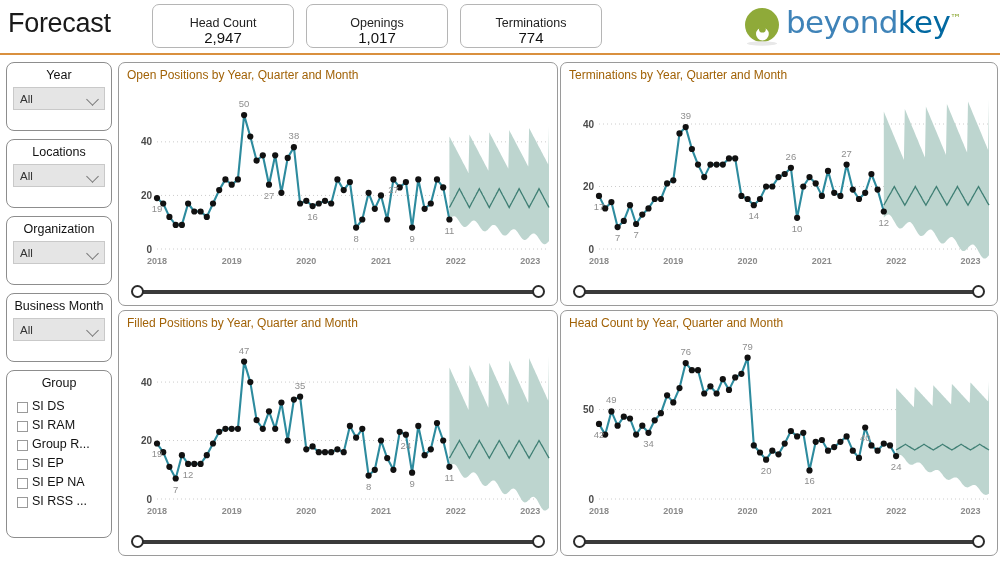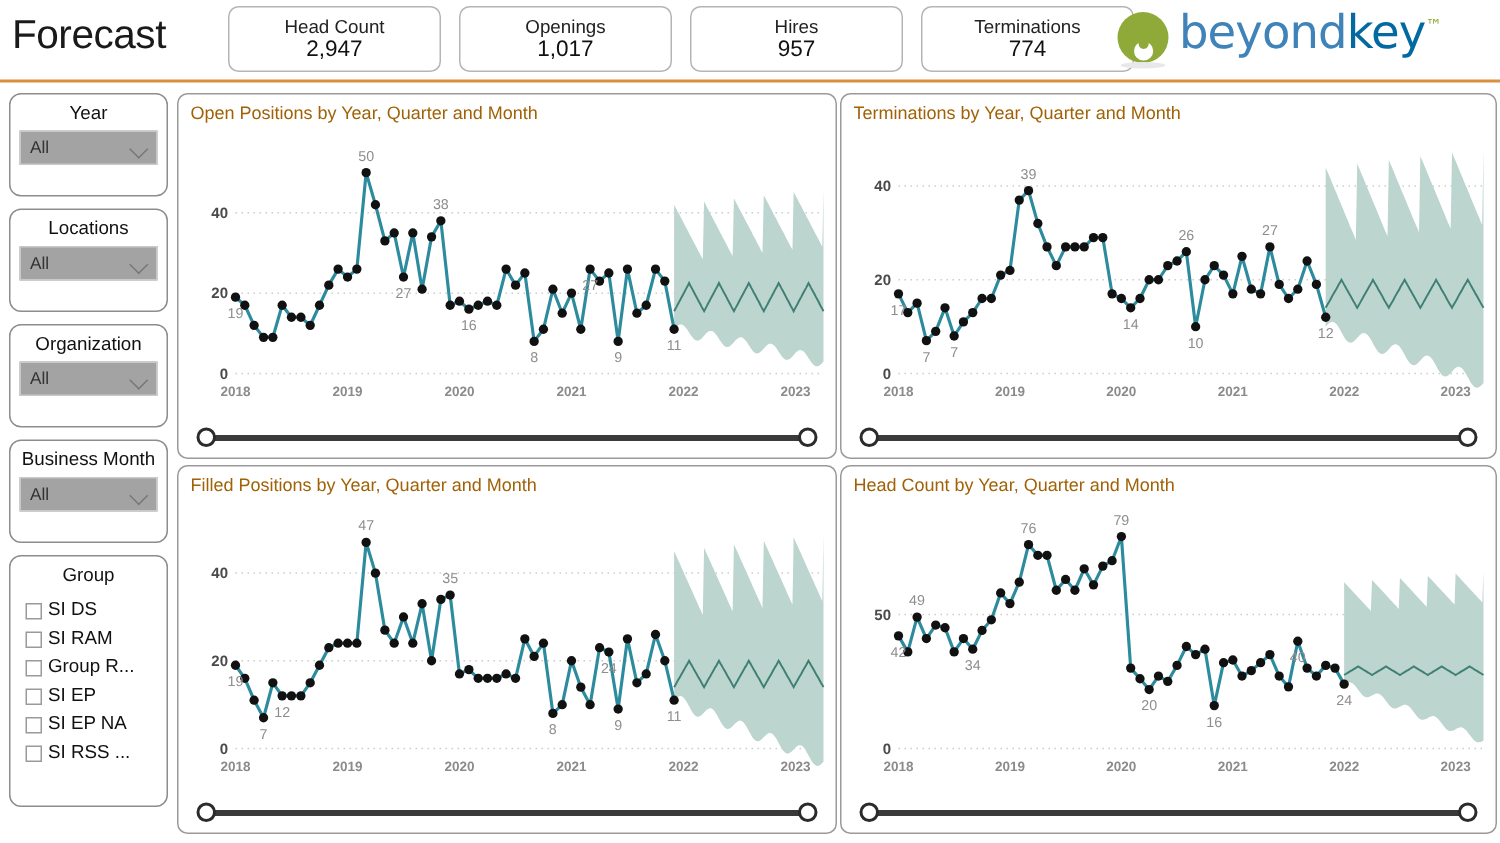--- a/index.html
+++ b/index.html
@@ -18,21 +18,21 @@
     position: absolute; left: 8px; top: 8px;
     font-size: 27px; font-weight: 400; color: #1a1a1a;
     letter-spacing: -0.3px;
   }
   .kpi-row { position: absolute; left: 152px; top: 4px; display: flex; gap: 12px; }
   .kpi-card {
     width: 142px; height: 44px;
     border: 1.2px solid #b5b5b5; border-radius: 7px;
     background: #fff;
     display: flex; flex-direction: column;
-    align-items: center; justify-content: center;
+    align-items: center; justify-content: flex-end;
     line-height: 1.12;
   }
   .kpi-label { font-size: 12.5px; color: #222; }
   .kpi-value { font-size: 15px; color: #111; }
 
   
   .logo { position: absolute; left: 742px; top: 2px; width: 252px; height: 46px; }
   .logo-mark { position: absolute; left: 0; top: 4px; width: 40px; height: 40px; }
   .logo-text {
     position: absolute; left: 44px; top: 2px;
@@ -53,21 +53,21 @@
   .filter-card {
     width: 106px; border: 1.1px solid #8d8d8d; border-radius: 8px;
     background: #fff; margin-bottom: 8px; padding: 5px 6px 8px 6px;
   }
   .filter-title {
     text-align: center; font-size: 12.5px; color: #111;
     margin-bottom: 5px; white-space: nowrap;
   }
   .filter-select {
     position: relative; width: 92px; height: 23px;
-    border: 1px solid #c9c9c9; background: #a3a3a3;
+    border: 1px solid #c9c9c9; background: #e5e5e5;
     display: flex; align-items: center; padding-left: 6px;
     font-size: 11.5px; color: #333;
   }
   .chev {
     position: absolute; right: 7px; top: 7px; width: 9px; height: 9px;
     border-right: 1.4px solid #777; border-bottom: 1.4px solid #777;
     transform: rotate(45deg);
   }
   .filter-card.year     { height: 69px; }
   .filter-card.loc      { height: 69px; }
@@ -115,24 +115,20 @@
     <div class="page-title">Forecast</div>
 
     <div class="kpi-row">
       <div class="kpi-card">
         <div class="kpi-label">Head Count</div>
         <div class="kpi-value">2,947</div>
       </div>
       <div class="kpi-card">
         <div class="kpi-label">Openings</div>
         <div class="kpi-value">1,017</div>
-      </div>
-      <div class="kpi-card">
-        <div class="kpi-label">Hires</div>
-        <div class="kpi-value">957</div>
       </div>
       <div class="kpi-card">
         <div class="kpi-label">Terminations</div>
         <div class="kpi-value">774</div>
       </div>
     </div>
 
     <div class="logo">
       <svg class="logo-mark" viewBox="0 0 40 40">
         <circle cx="20" cy="19" r="17" fill="#8faa39"></circle>

